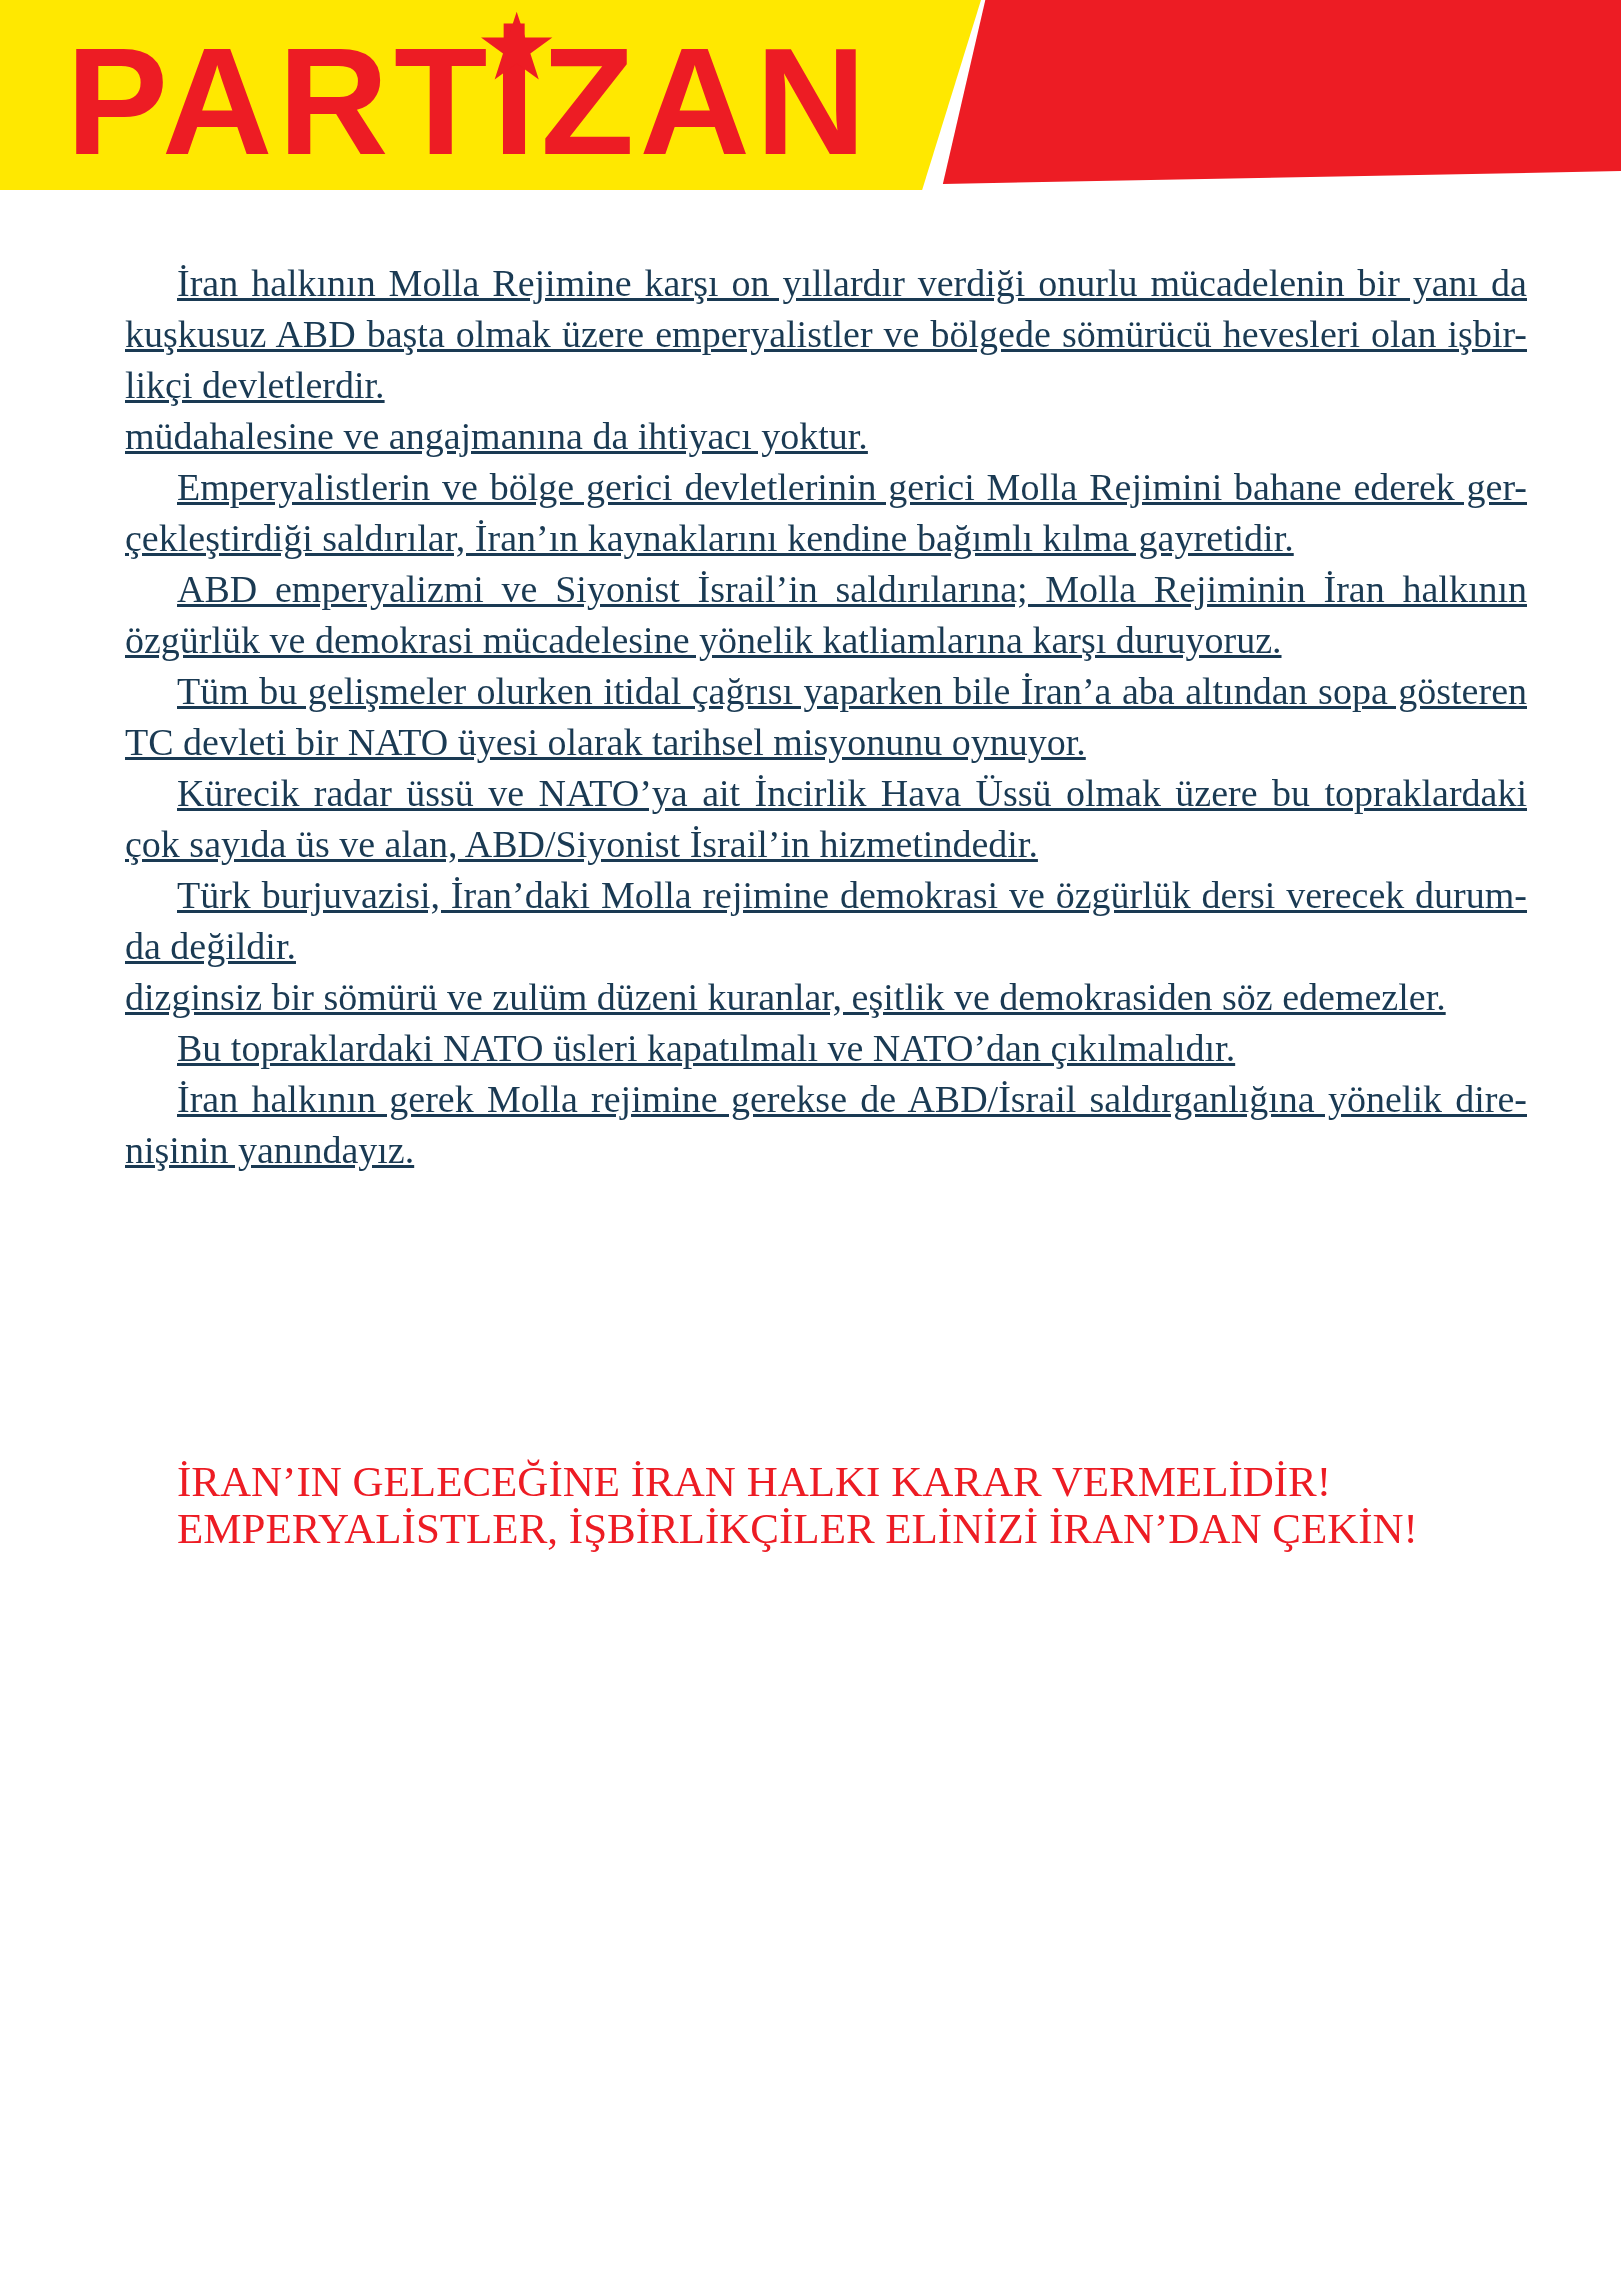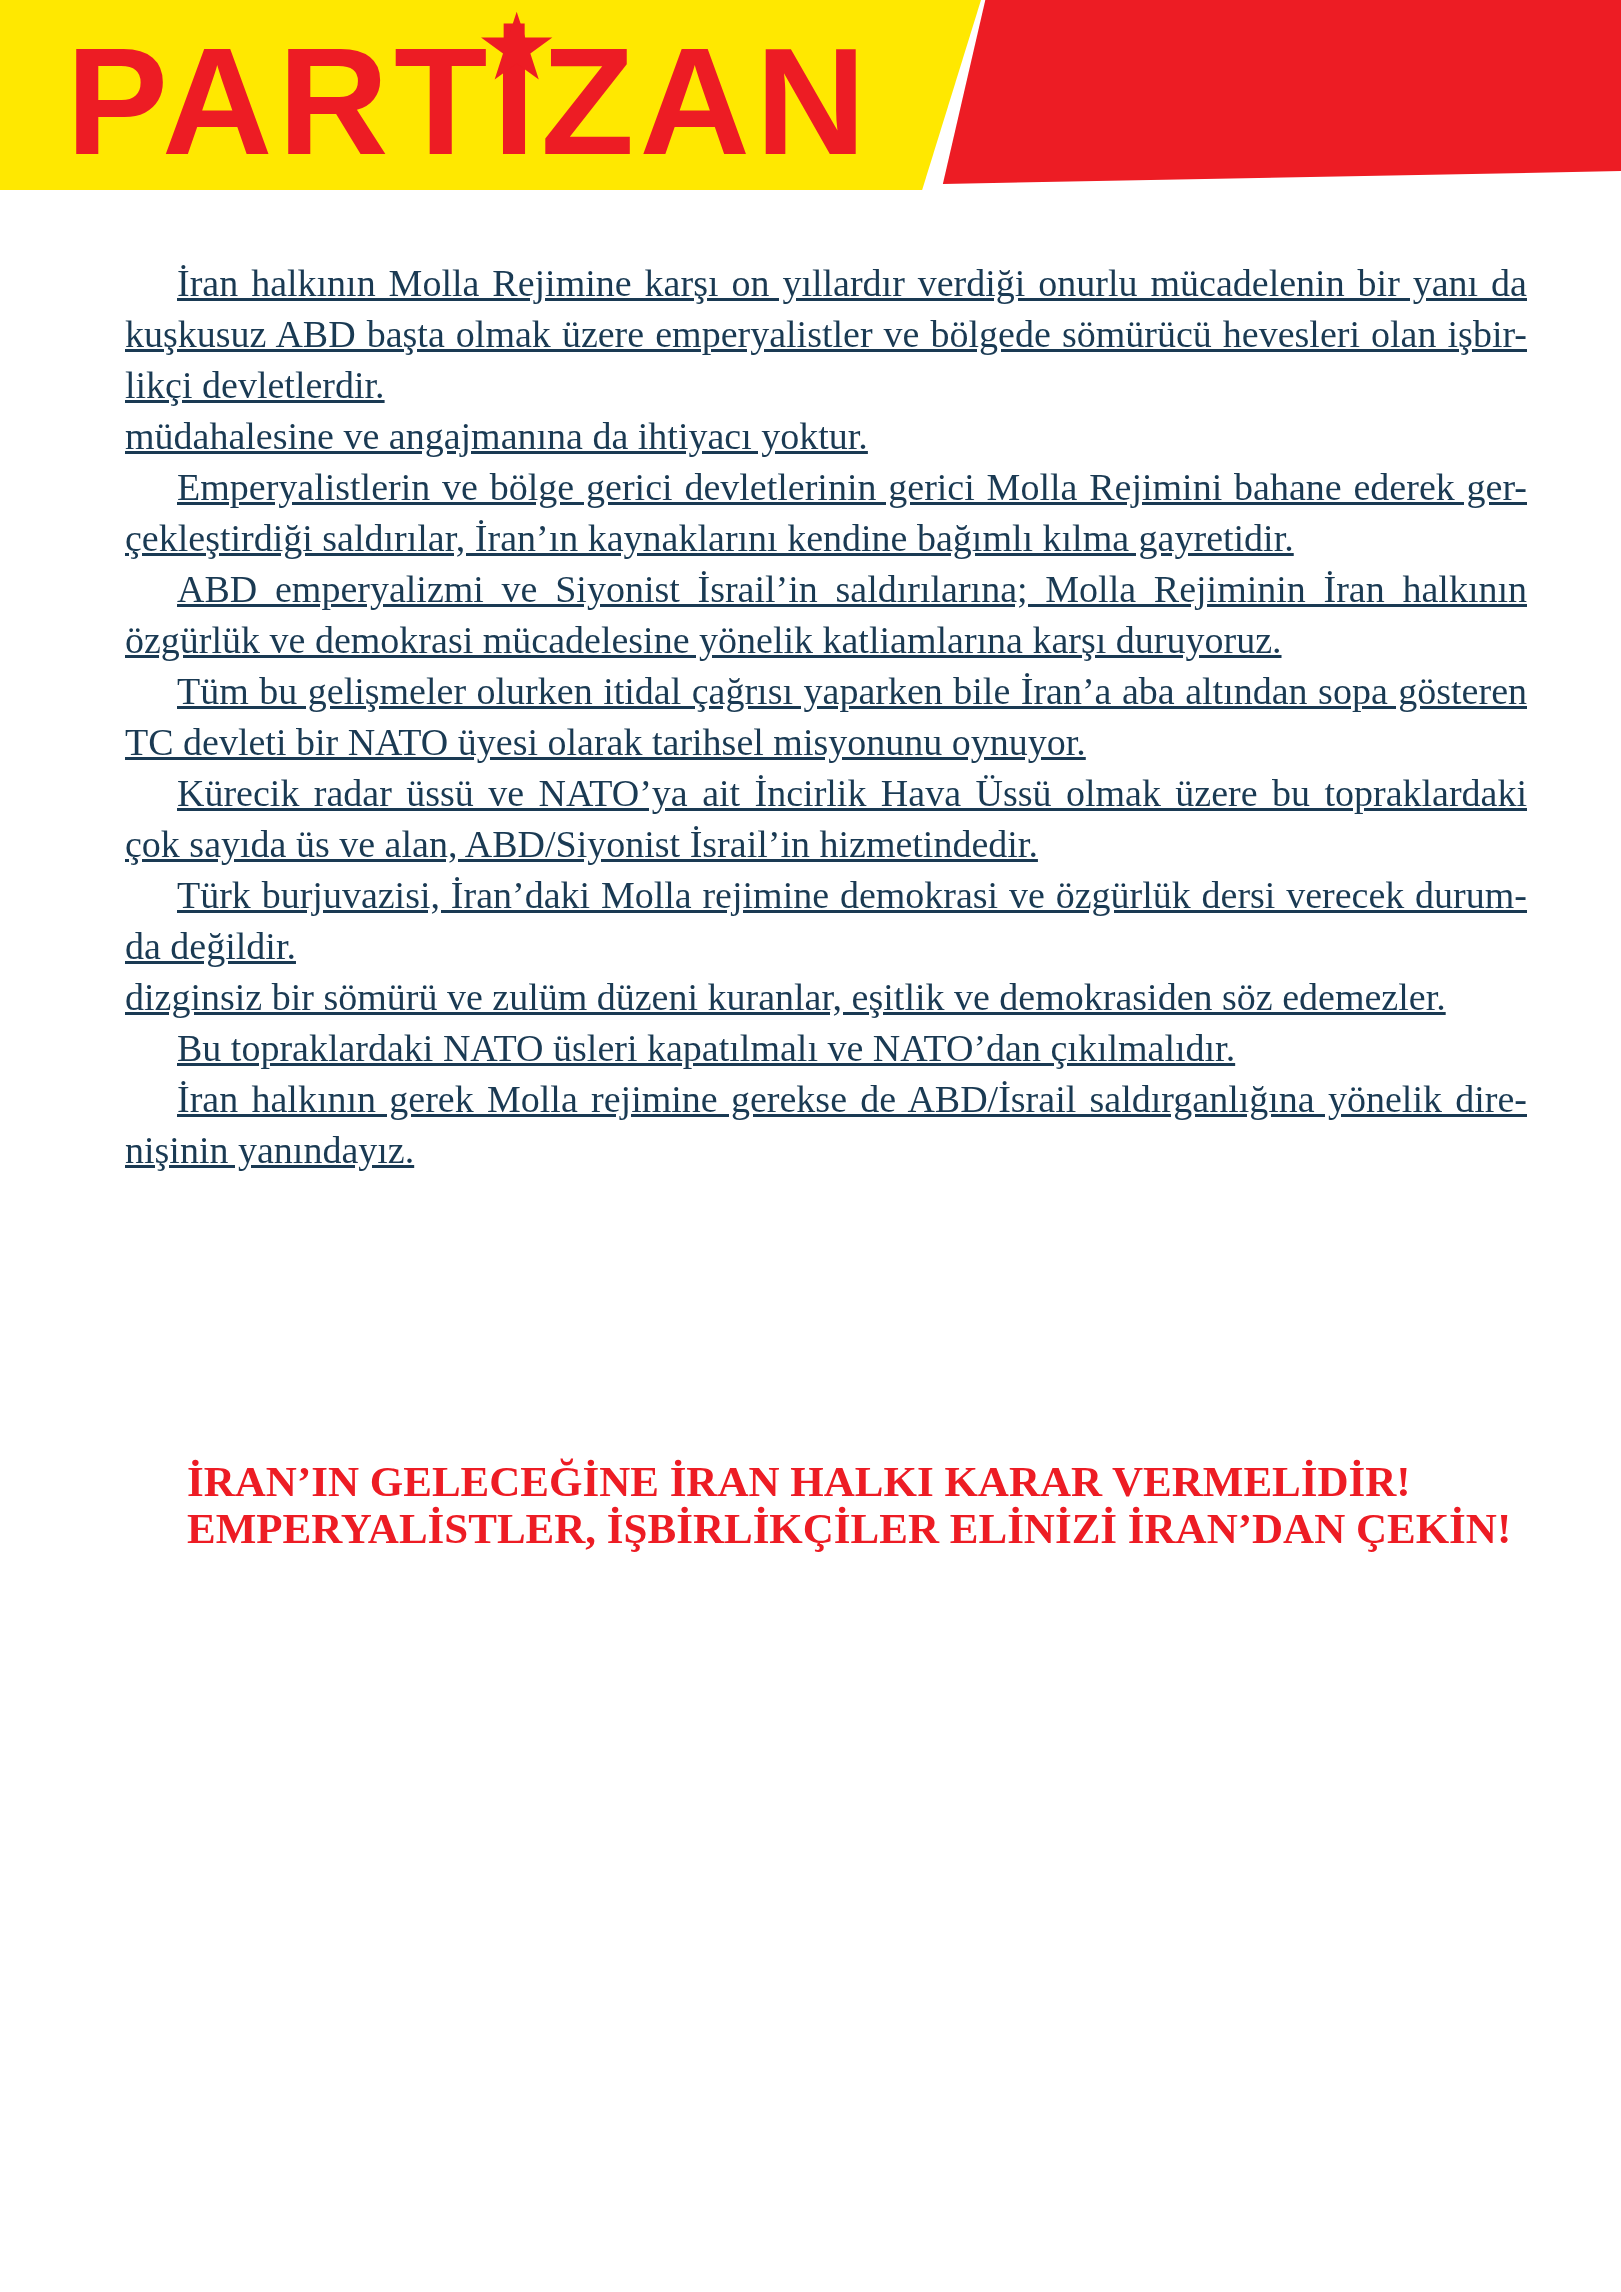--- a/index.html
+++ b/index.html
@@ -45,22 +45,22 @@
     position:absolute;left:125px;top:258px;width:1402px;
     font-size:38px;line-height:51px;color:var(--navy);
   }
   .para{margin:0;text-decoration:underline;}
   .body-text .line{text-align:justify;text-align-last:justify;text-justify:inter-word;}
   .body-text .line.pfirst{text-indent:52px;}
   .body-text .line.plast{text-align-last:left;}
 
   
   .slogan{
-    position:absolute;left:135px;top:1458px;width:1451px;
-    color:var(--red);font-weight:700;font-size:43px;line-height:47px;
+    position:absolute;left:125px;top:1458px;width:1451px;
+    color:var(--red);font-weight:400;font-size:43px;line-height:47px;
   }
   .slogan-line{text-indent:52px;white-space:nowrap;}
 
   
   .ftr-red{
     position:absolute;left:0;top:2083px;width:965px;height:210px;
     background:var(--red);
     clip-path:polygon(0 3%,99.8% 0,96% 100%,0 100%);
   }
   .ftr-yellow{

